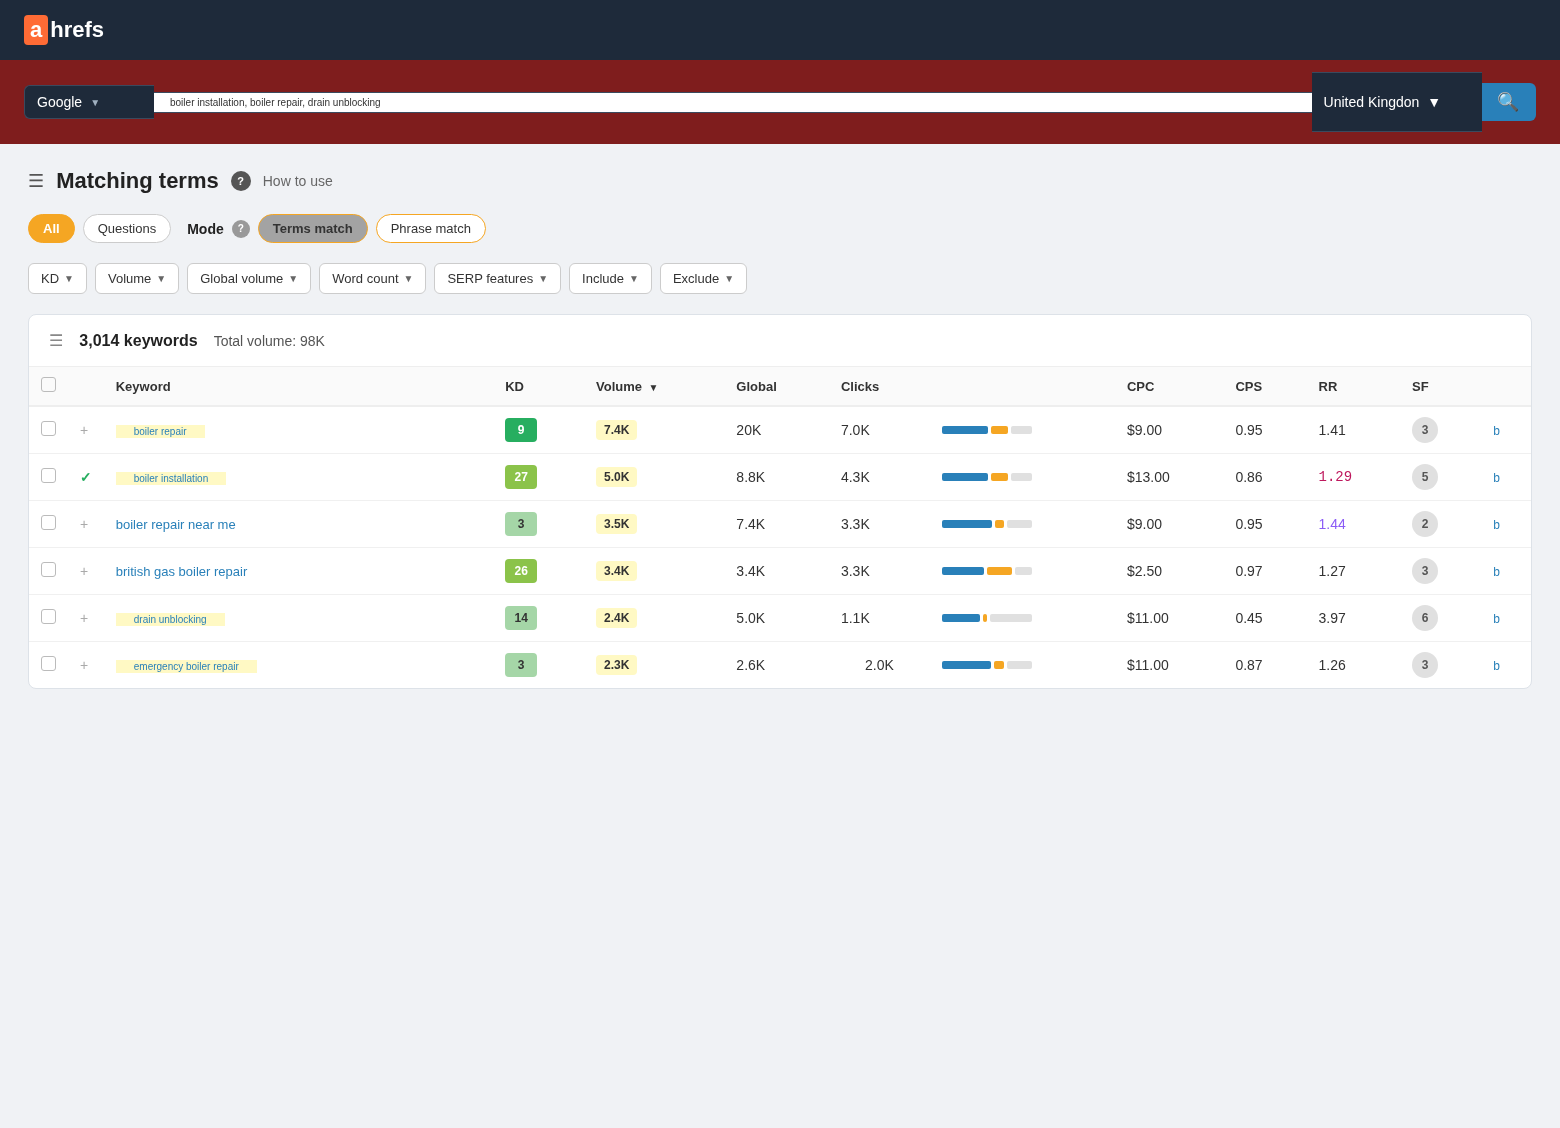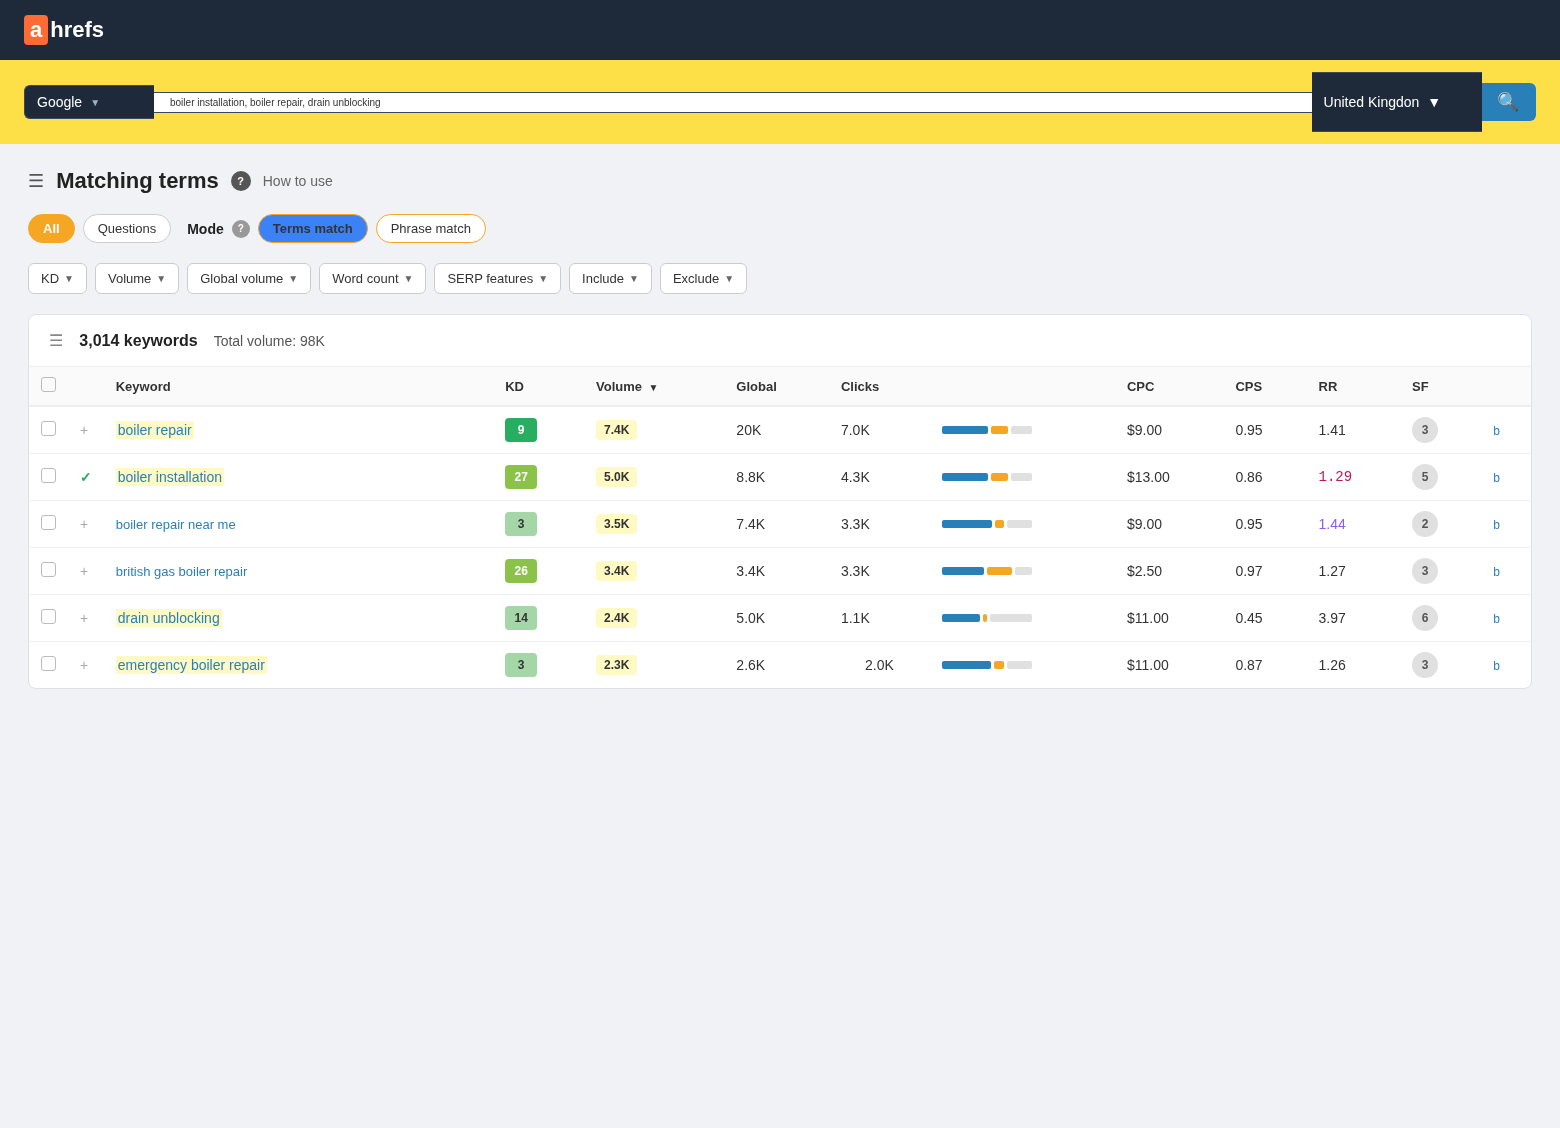--- a/index.html
+++ b/index.html
@@ -44,21 +44,21 @@
       cursor: pointer;
       padding: 4px 0;
     }
     .nav-link.active {
       color: white;
       font-weight: 600;
     }
 
     
     .search-bar {
-      background: #fde047;
+      background: #7f1d1d;
       padding: 12px 24px;
       display: flex;
       align-items: center;
       gap: 0;
     }
     .engine-select {
       background: #1e2a3a;
       border: 1px solid #3a4a5e;
       border-right: none;
       border-radius: 6px 0 0 6px;
@@ -188,21 +188,21 @@
     .mode-btn {
       padding: 6px 14px;
       border-radius: 20px;
       border: 1.5px solid #f5a623;
       background: white;
       cursor: pointer;
       font-size: 13px;
       color: #333;
     }
     .mode-btn.active-mode {
-      background: #3b82f6;
+      background: #a3a3a3;
       border-color: #f5a623;
       font-weight: 600;
     }
 
     
     .filter-bar {
       display: flex;
       align-items: center;
       gap: 8px;
       margin-bottom: 20px;
@@ -297,22 +297,22 @@
 
     .keyword-link {
       color: #2980b9;
       text-decoration: none;
       font-size: 13px;
     }
     .keyword-highlighted {
       background: #fff9c4;
       color: #2980b9;
       text-decoration: none;
-      font-size: 14px;
-      padding: 1px 2px;
+      font-size: 10px;
+      padding: 1px 18px;
     }
 
     .kd-badge {
       display: inline-flex;
       align-items: center;
       justify-content: center;
       width: 32px;
       height: 24px;
       border-radius: 4px;
       font-weight: 700;

